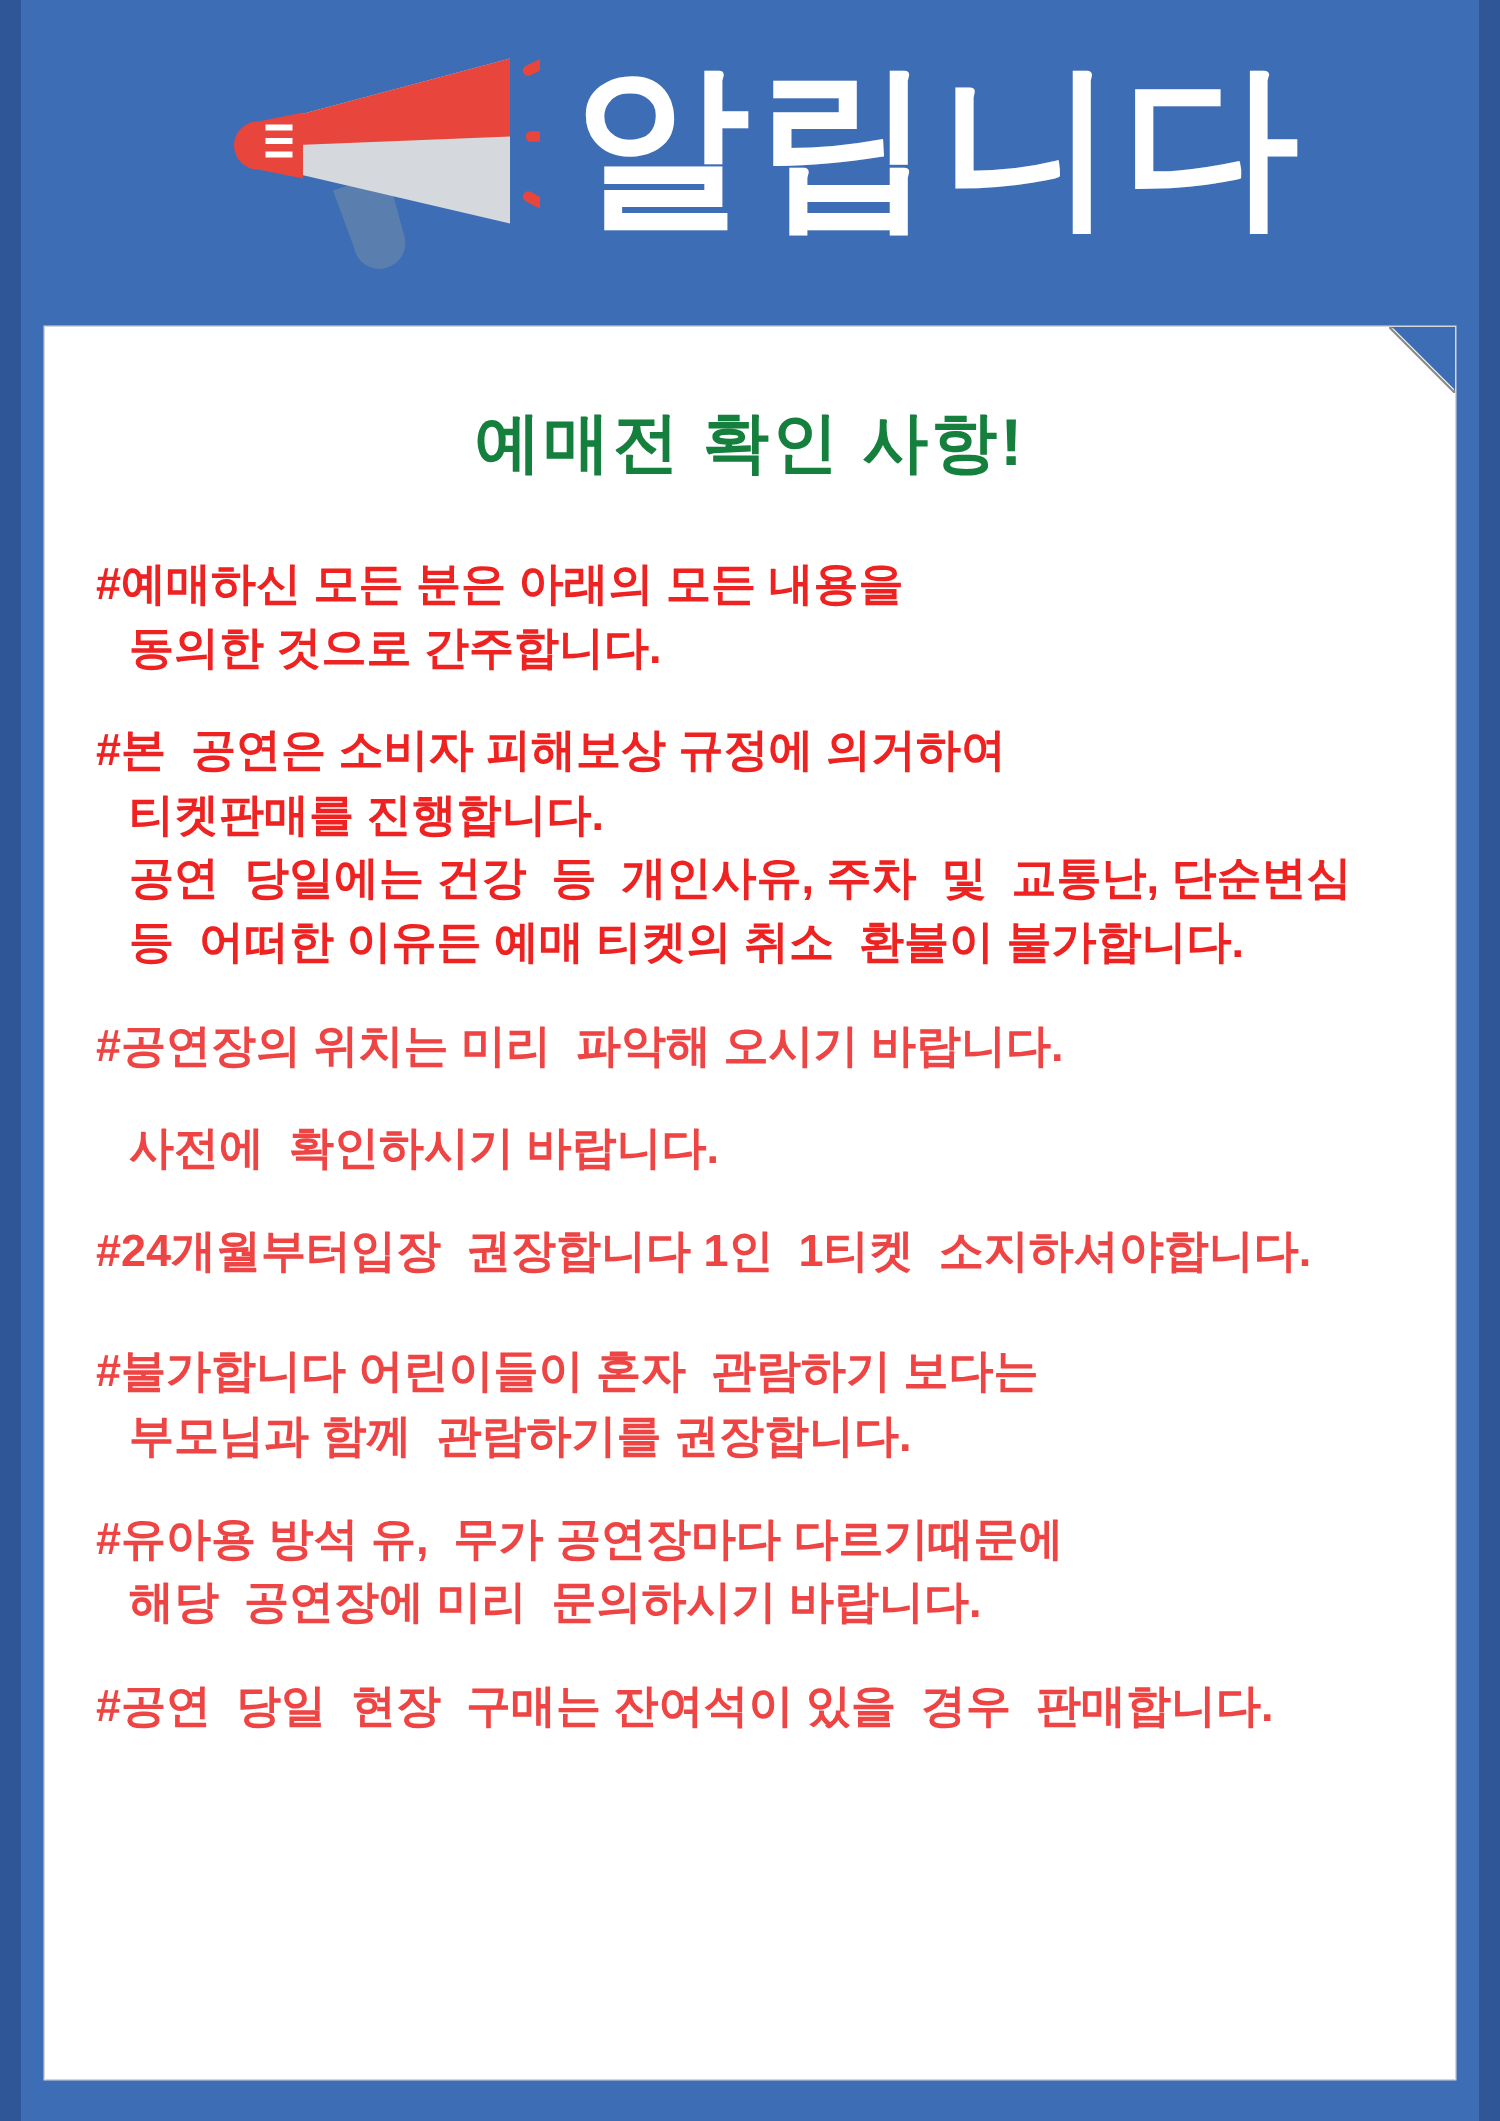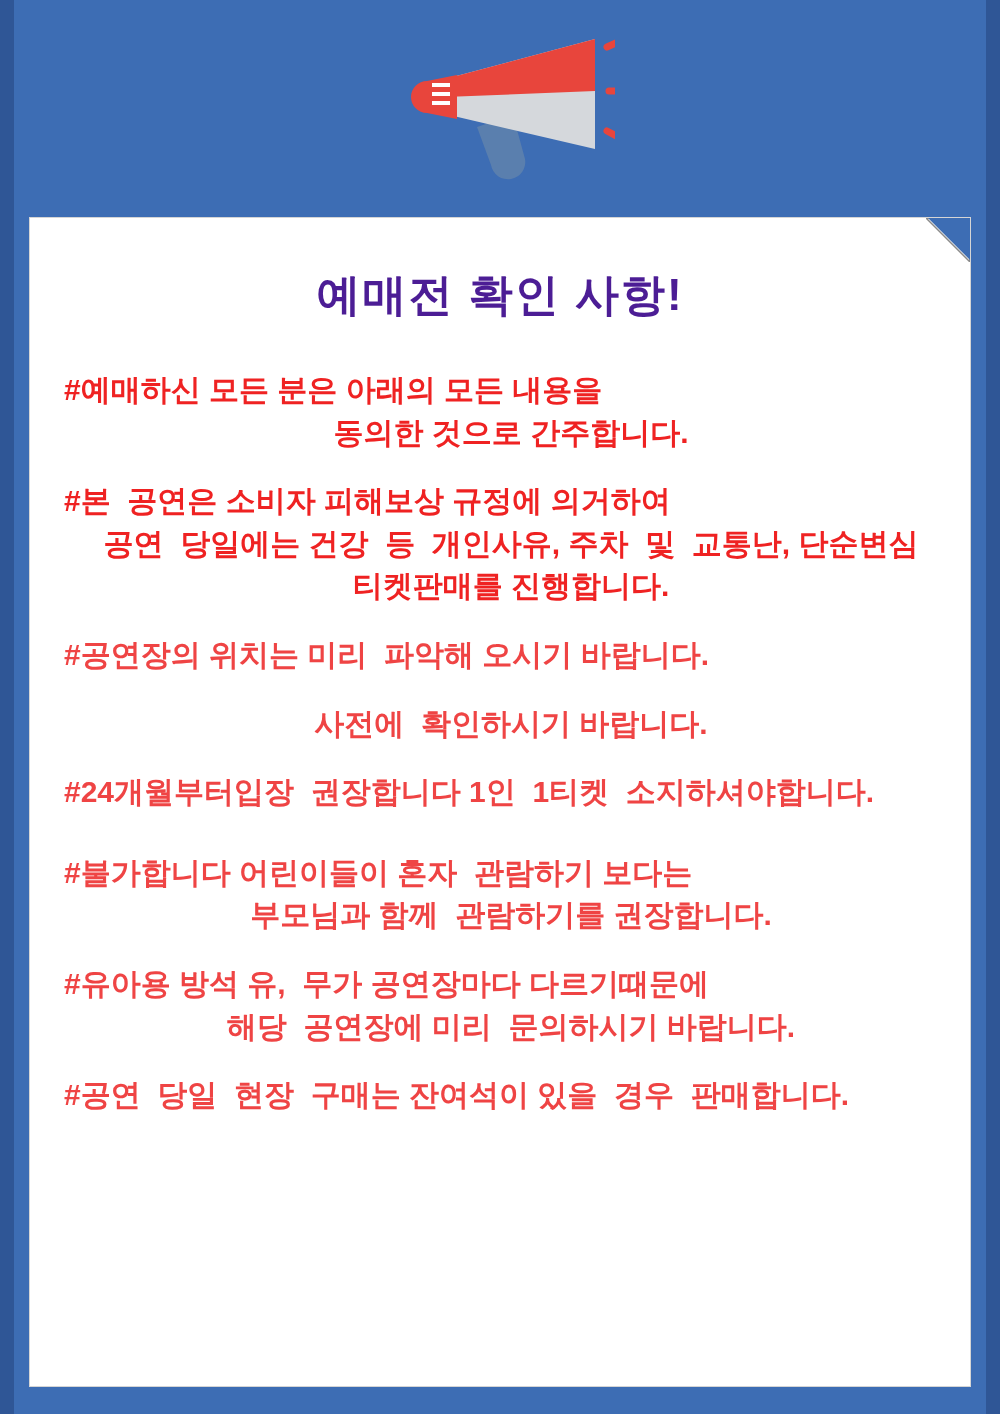--- a/index.html
+++ b/index.html
@@ -84,42 +84,41 @@
     right: 0;
     width: 44px;
     height: 44px;
     pointer-events: none;
   }
   .card-title {
     text-align: center;
     font-family: "Liberation Sans", sans-serif;
     font-weight: bold;
     font-size: 44px;
-    color: #4c1d95;
+    color: #15803d;
     margin: 0;
     padding: 48px 0 0 0;
     letter-spacing: 2px;
   }
   .notices {
     padding: 44px 34px 0 34px;
   }
   .notice {
     margin: 0 0 26px 0;
   }
   .notice .line {
     font-family: "Liberation Sans", sans-serif;
     font-weight: bold;
     font-size: 30px;
     line-height: 1.42;
     letter-spacing: 0px;
     white-space: pre;
   }
   .notice .line.indent {
     padding-left: 22px;
-    text-align: center;
   }
   .notice.red .line { color: #ef2222; }
   .notice.blue .line { color: #ef4444; }
   .notice.gap-lg { margin-bottom: 38px; }
 </style>
 </head>
 <body>
 
 <div class="poster">
   <div class="poster-inner">
@@ -138,20 +137,21 @@
 
           <rect x="47" y="64" width="18" height="4" fill="#ffffff"></rect>
           <rect x="47" y="73" width="18" height="4" fill="#ffffff"></rect>
           <rect x="47" y="82" width="18" height="4" fill="#ffffff"></rect>
 
           <path d="M222 28 L252 14" stroke="#e8453c" stroke-width="7" stroke-linecap="round"></path>
           <path d="M224 72 L258 72" stroke="#e8453c" stroke-width="7" stroke-linecap="round"></path>
           <path d="M222 112 L252 128" stroke="#e8453c" stroke-width="7" stroke-linecap="round"></path>
         </svg>
       </div>
+      <h1 class="header-title">알립니다</h1>
     </div>
 
     <div class="card">
       <div class="corner-fold">
         <svg viewBox="0 0 44 44" width="44" height="44" aria-hidden="true">
           <path d="M0 0 L44 44 L44 0 Z" fill="#ffffff"></path>
           <path d="M0 0 L44 44 L44 0 Z" fill="none" stroke="#8a8a8a" stroke-width="1.5"></path>
         </svg>
       </div>
 
@@ -159,22 +159,23 @@
 
       <div class="notices">
 
         <div class="notice red">
           <div class="line">#예매하신 모든 분은 아래의 모든 내용을</div>
           <div class="line indent">동의한 것으로 간주합니다.</div>
         </div>
 
         <div class="notice red">
           <div class="line">#본  공연은 소비자 피해보상 규정에 의거하여</div>
+          <div class="line indent">티켓판매를 진행합니다.</div>
           <div class="line indent">공연  당일에는 건강  등  개인사유, 주차  및  교통난, 단순변심</div>
-          <div class="line indent">티켓판매를 진행합니다.</div>
+          <div class="line indent">등  어떠한 이유든 예매 티켓의 취소  환불이 불가합니다.</div>
         </div>
 
         <div class="notice blue">
           <div class="line">#공연장의 위치는 미리  파악해 오시기 바랍니다.</div>
         </div>
 
         <div class="notice blue">
           <div class="line indent">사전에  확인하시기 바랍니다.</div>
         </div>
 

